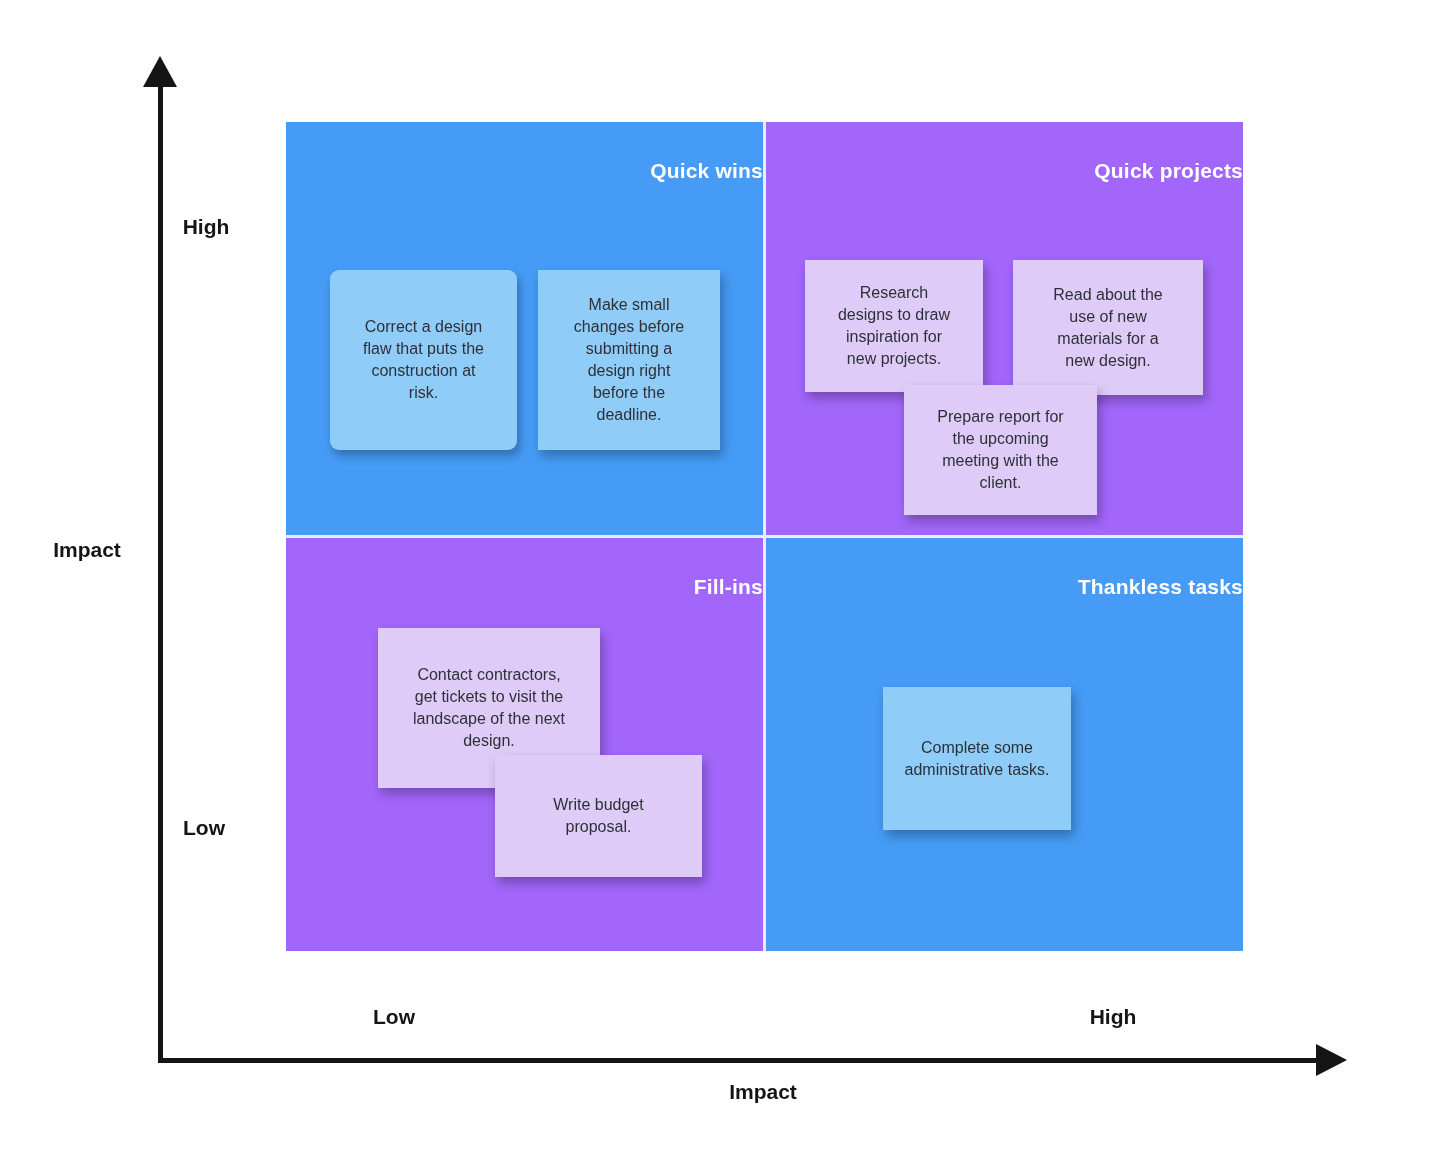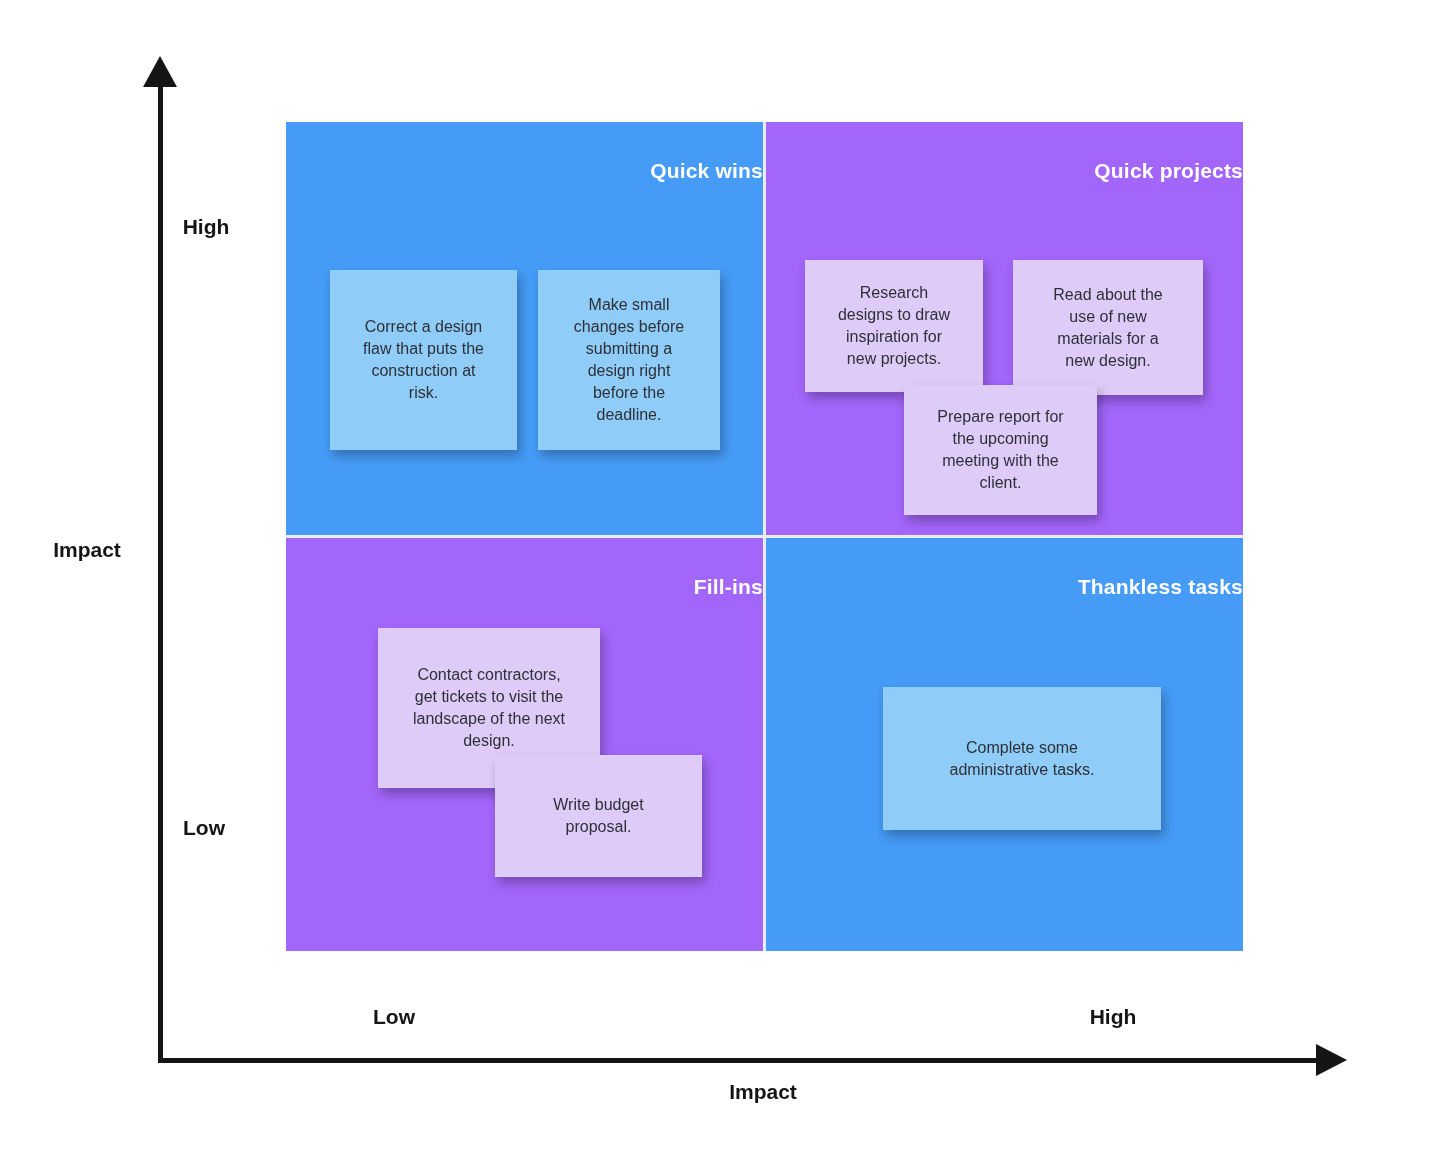--- a/index.html
+++ b/index.html
@@ -36,28 +36,28 @@
   .quadrant-title{position:absolute;top:37px;left:0;right:0;text-align:right;
     font-size:21px;font-weight:700;color:var(--title-text,#ffffff);letter-spacing:.2px;}
 
   
   .note{position:absolute;display:flex;align-items:center;justify-content:center;
     text-align:center;font-size:16px;line-height:22px;color:var(--note-text,#2e3038);
     white-space:pre-line;padding:6px 10px;box-sizing:border-box;
     box-shadow:3px 6px 10px rgba(0,0,0,0.28);}
   .note.blue{background:var(--note-blue,#8fcdf8);}
   .note.purple{background:var(--note-purple,#decbf7);}
-  #note-qw-1{left:330px;top:270px;width:187px;height:180px;}
+  #note-qw-1{left:330px;top:270px;width:187px;height:180px;border-radius:9px;}
   #note-qw-2{left:538px;top:270px;width:182px;height:180px;}
   #note-mp-research{left:805px;top:260px;width:178px;height:132px;}
   #note-mp-read{left:1013px;top:260px;width:190px;height:135px;}
   #note-mp-prepare{left:904px;top:385px;width:193px;height:130px;}
   #note-fi-contact{left:350px;top:628px;width:222px;height:160px;margin-left:28px;}
   #note-fi-budget{left:495px;top:755px;width:207px;height:122px;}
-  #note-tt-admin{left:883px;top:687px;width:278px;height:143px;}
+  #note-tt-admin{left:883px;top:687px;width:188px;height:143px;}
 </style>
 </head>
 <body>
 
 <div class="canvas">
 
   <div class="axis-line" id="y-axis-line"></div>
   <div class="arrowhead-up"></div>
   <div class="axis-line" id="x-axis-line"></div>
   <div class="arrowhead-right"></div>

